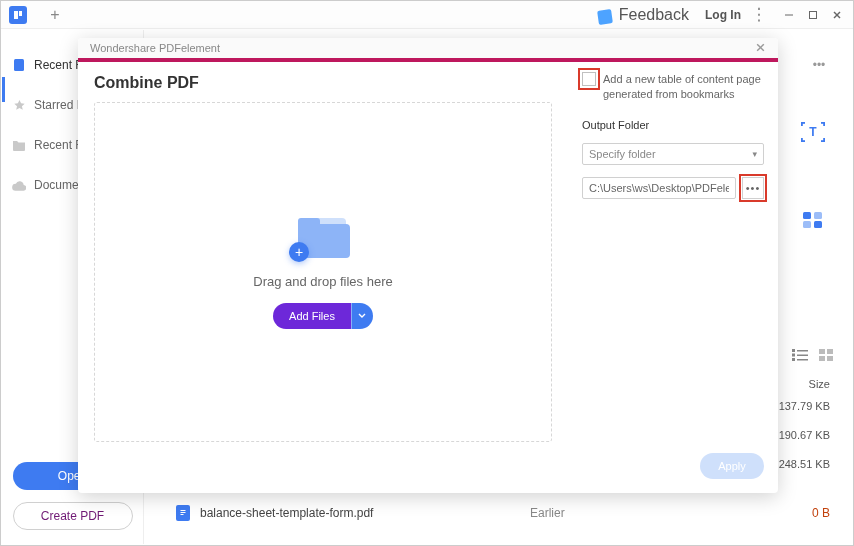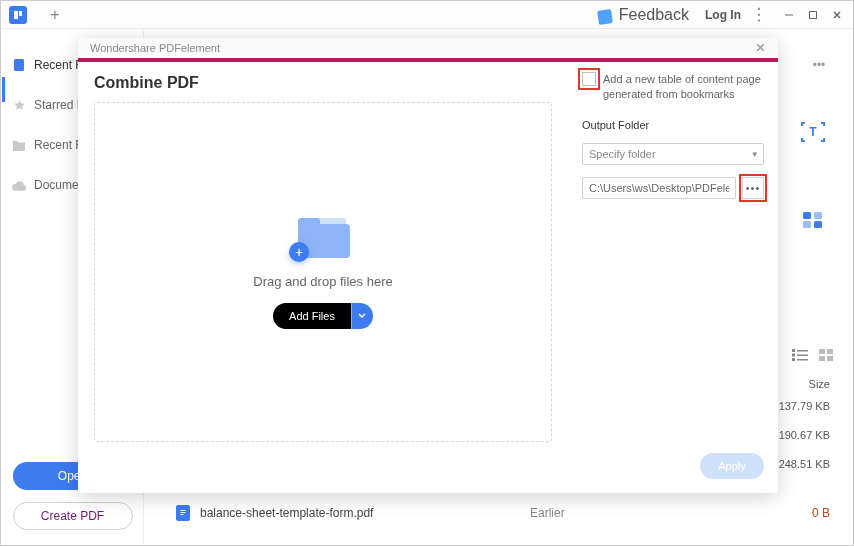--- a/index.html
+++ b/index.html
@@ -147,21 +147,21 @@
 .dz-front::before{
   content:''; position:absolute; left:0; top:-6px; width:22px; height:10px; background:#8db4f7; border-radius:3px 3px 0 0;
 }
 .dz-plus {
   position:absolute; left:-3px; bottom:-2px; width:20px; height:20px; background:#3E7BF1; border-radius:50%;
   display:flex; align-items:center; justify-content:center; color:#fff; font-size:14px; box-shadow:0 2px 6px rgba(62,123,241,.4);
 }
 .dz-text { color:#666; font-size:13px; }
 .dz-btns { display:flex; align-items:center; }
 .add-files-btn {
-  background:#000000; color:#fff; border:none; border-radius:14px 0 0 14px;
+  background:#6d28d9; color:#fff; border:none; border-radius:14px 0 0 14px;
   height:26px; padding: 0 16px; font-size:11px; cursor:pointer;
 }
 .add-files-drop {
   background:#3E7BF1; color:#fff; width:22px; height:26px; border-left:1px solid rgba(255,255,255,.4);
   border-radius:0 14px 14px 0; display:flex; align-items:center; justify-content:center; cursor:pointer;
 }
 .add-files-drop svg { display:block; }
 .dlg-right {
   width:210px; padding: 10px 14px 14px; display:flex; flex-direction:column; gap:12px; font-size:11px; color:#555; position:relative;
 }

